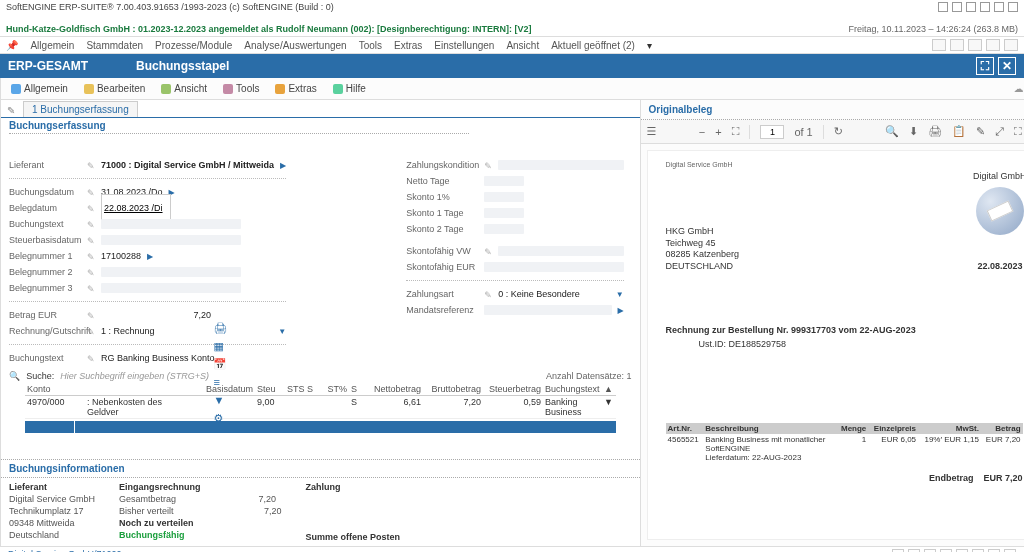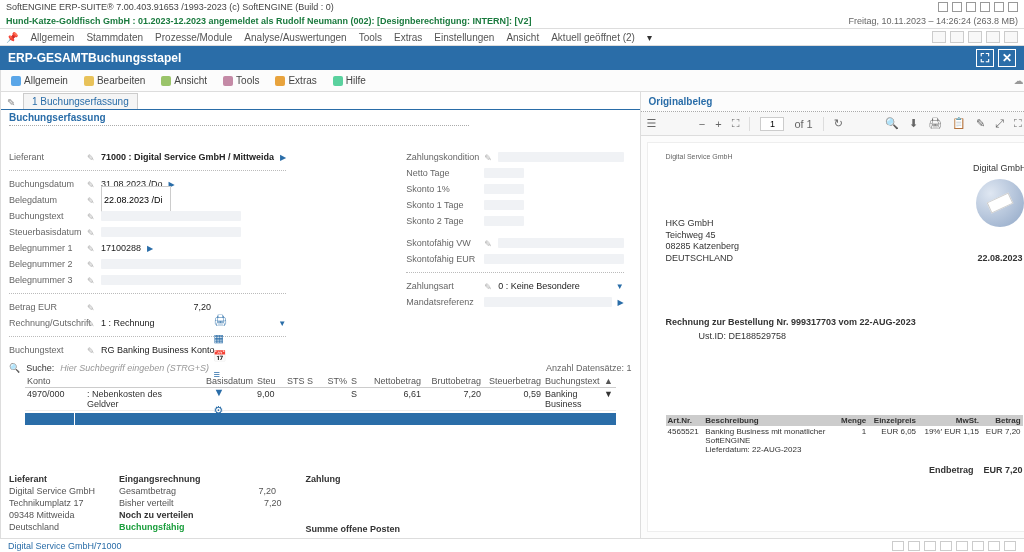--- a/index.html
+++ b/index.html
@@ -4,33 +4,33 @@
 <style>
 * { box-sizing: border-box; margin: 0; padding: 0; font-family: Arial, sans-serif; }
 body { background: #fff; font-size: 10px; color: #333; overflow: hidden; }
 
 
 .titlebar { height: 14px; display: flex; align-items: center; padding: 0 6px; background: #fff; font-size: 9px; color: #444; }
 .titlebar .right { margin-left: auto; display: flex; gap: 4px; align-items: center; }
 .titlebar .icon-sq { width: 10px; height: 10px; border: 1px solid #999; }
 
 
-.subheader { height: 14px; display: flex; align-items: center; padding: 0 6px; font-size: 9px; justify-content: space-between; }
+.subheader { height: 14px; display: flex; align-items: center; padding: 0 6px; font-size: 9px; justify-content: space-between; margin-top: 8px; }
 .subheader .left { color: #1a7a3e; font-weight: bold; }
 .subheader .right { color: #666; }
 
 
 .menubar { height: 18px; background: #fff; border-top: 1px solid #ddd; border-bottom: 1px solid #ddd; display: flex; align-items: center; padding: 0 6px; font-size: 10px; gap: 12px; }
 .menubar .menu-item { color: #555; cursor: pointer; }
 .menubar .menu-item:first-child { color: #2a6da8; }
 .menubar .right-icons { margin-left: auto; display: flex; gap: 4px; }
 .menubar .right-icons span { width: 14px; height: 12px; border: 1px solid #ccc; background: #f8f8f8; }
 
 
-.blueheader { height: 24px; background: #2a6da8; color: #fff; display: flex; align-items: center; padding: 4px 8px; font-weight: bold; font-size: 12px; }
+.blueheader { height: 24px; background: #2a6da8; color: #fff; display: flex; align-items: center; padding: 4px 8px; font-weight: bold; font-size: 12px; gap: 48px; }
 .blueheader .right-controls { margin-left: auto; display: flex; gap: 4px; }
 .blueheader .ctrl { width: 18px; height: 18px; border: 1px solid #fff; display: flex; align-items: center; justify-content: center; font-size: 12px; cursor: pointer; }
 
 
 .main { display: flex; height: calc(100vh - 18px - 14px - 14px - 24px - 14px); }
 
 
 .sidebar { width: 120px; background: #f9f9f9; border-right: 1px solid #ddd; padding: 4px 0; overflow-y: auto; display: flex; flex-direction: column; }
 .sidebar .section-label { text-align: center; font-size: 10px; color: #555; padding: 4px 0; cursor: pointer; }
 .sidebar .section-label.active { color: #2a6da8; font-weight: bold; border-bottom: 2px solid #2a6da8; margin: 0 6px; }
@@ -57,21 +57,21 @@
 .formpanel { display: flex; padding: 4px 8px; gap: 120px; }
 .form-section-title { color: #2a6da8; font-weight: bold; font-size: 10px; border-bottom: 1px dotted #aaa; margin-bottom: 20px; padding-bottom: 2px; width: 460px; }
 .form-col { display: flex; flex-direction: column; gap: 2px; }
 .form-row { display: flex; align-items: center; gap: 6px; height: 14px; font-size: 9px; }
 .form-row .label { width: 72px; color: #666; }
 .form-row .pencil-sm { width: 8px; height: 8px; color: #aaa; }
 .form-row .value { color: #222; }
 .form-row .bold { font-weight: bold; }
 .form-row .arrow-r { color: #2a6da8; font-size: 8px; }
 .form-row .bar { flex: 1; height: 10px; background: #f0f2f5; border-radius: 1px; max-width: 140px; }
-.form-row input { height: 28px; font-size: 9px; border: 1px solid #ccc; padding: 0 2px; }
+.form-row input { height: 28px; font-size: 9px; border: 1px solid #ccc; padding: 0 2px; text-decoration: underline; }
 .divline { border-top: 1px dotted #bbb; margin: 4px 0; }
 
 
 .blue-sub { color: #2a6da8; font-weight: bold; font-size: 10px; padding: 4px 8px; border-bottom: 1px dotted #aaa; border-top: 1px dotted #aaa; }
 
 
 .searchrow { display: flex; align-items: center; padding: 2px 8px; gap: 6px; font-size: 9px; }
 .searchrow .searchicon { color: #888; }
 .searchrow .count { margin-left: auto; color: #666; }
 
@@ -459,20 +459,21 @@
           <span>🖨</span>
           <span>▦</span>
           <span>📅</span>
           <span>≡</span>
           <span>▼</span>
           <span>⚙</span>
         </div>
 
         <div style="flex:1;"></div>
 
+        <div class="bookinfo-head">Buchungsinformationen</div>
         <div class="bookinfo">
           <div class="col">
             <span class="h">Lieferant</span>
             <span class="v">Digital Service GmbH</span>
             <span class="v">Technikumplatz 17</span>
             <span class="v">09348 Mittweida</span>
             <span class="v">Deutschland</span>
           </div>
           <div class="col">
             <span class="h">Eingangsrechnung</span>

